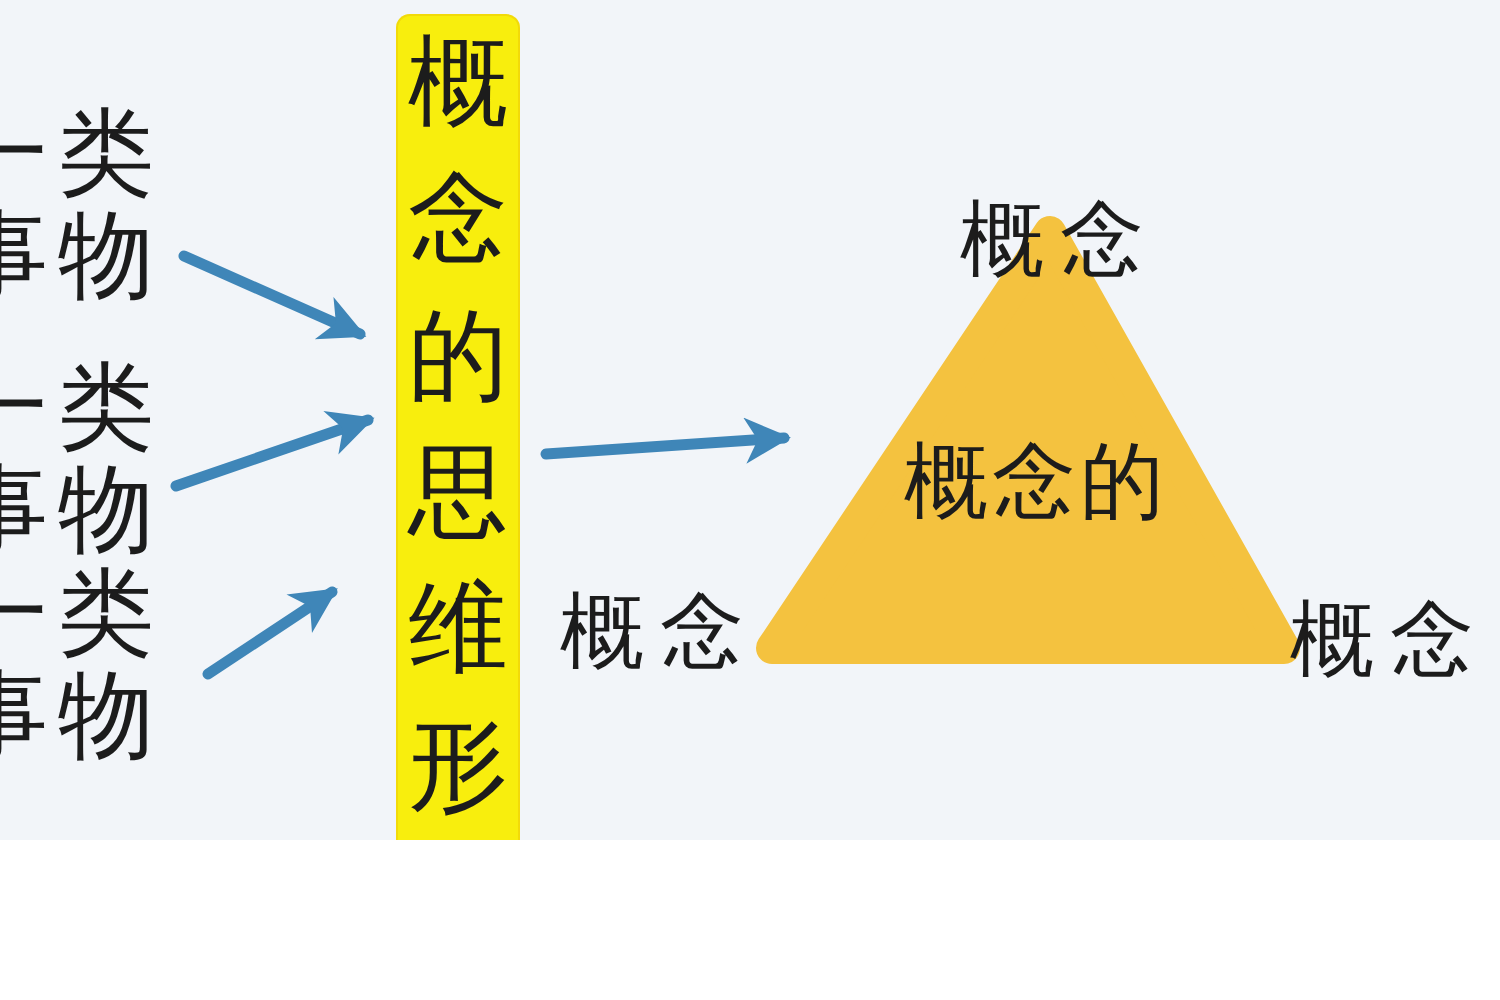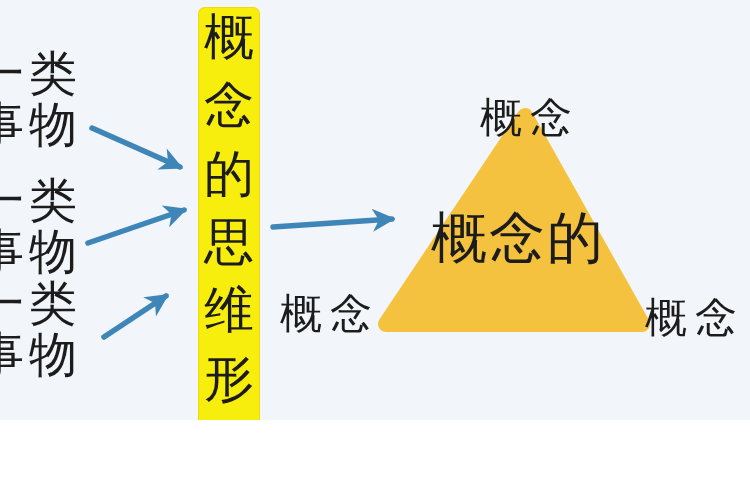--- a/index.html
+++ b/index.html
@@ -8,21 +8,21 @@
     --triangle:#f4c23f;
     --arrow:#3f86b8;
     --text:#1c1c1c;
   }
   html,body{margin:0;padding:0;background:#fff;}
   .canvas{
     position:relative;
     width:750px;height:420px;
     background:var(--bg);
     overflow:hidden;
-    font-family:Liberation Mono, monospace;
+    font-family:Liberation Serif, serif;
     color:var(--text);
   }
   .layer{position:absolute;left:0;top:0;width:750px;height:500px;}
 
   
   .left-group{
     position:absolute;left:-24px;
     font-size:48px;line-height:51px;letter-spacing:5px;
     white-space:nowrap;font-weight:500;
   }
@@ -44,21 +44,21 @@
     position:absolute;font-size:42px;line-height:52px;letter-spacing:8px;
     white-space:nowrap;transform:translateX(-50%);font-weight:500;
   }
   .lbl-top{left:530px;top:95px;}
   .lbl-left{left:330px;top:291px;}
   .lbl-right{left:695px;top:295px;}
 
   
   .tri-text{
     position:absolute;left:518px;top:220px;transform:translateX(-50%);
-    text-align:left;font-size:56px;line-height:45px;letter-spacing:2px;
+    text-align:left;font-size:42px;line-height:45px;letter-spacing:2px;
     white-space:nowrap;font-weight:500;
   }
 </style>
 </head>
 <body>
 
 <div class="canvas">
 
   <svg class="layer" viewBox="0 0 750 500" xmlns="http://www.w3.org/2000/svg">
     <defs>

